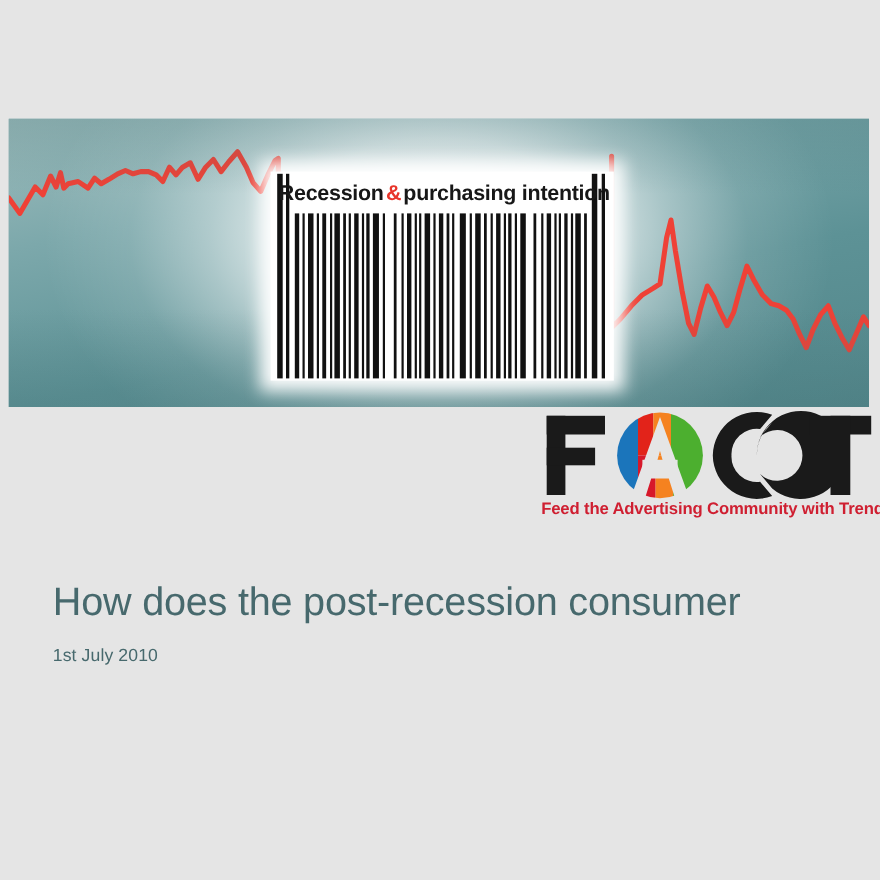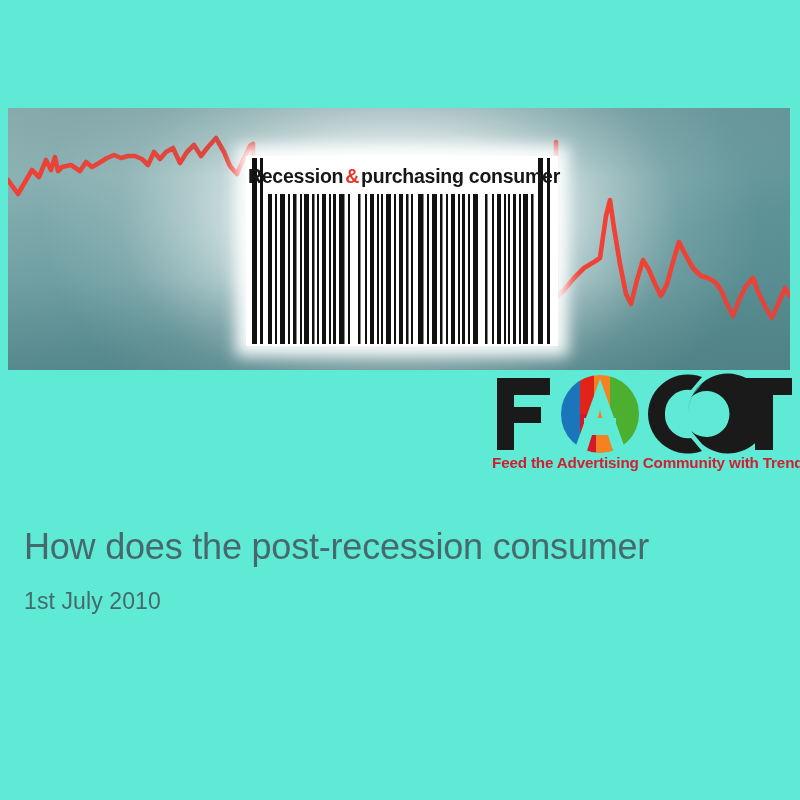--- a/index.html
+++ b/index.html
@@ -14,21 +14,21 @@
     position: relative;
     overflow: hidden;
     font-family: "Liberation Sans", sans-serif;
     -webkit-font-smoothing: antialiased;
   }
 
   
   .slide {
     position: absolute;
     inset: 0;
-    background: #5eead4;
+    background: #e5e5e5;
   }
 
   
   .hero {
     position: absolute;
     left: 8px;
     top: 108px;
     width: 782px;
     height: 262px;
     overflow: hidden;
@@ -129,38 +129,38 @@
     font-weight: bold;
     font-size: 15.2px;
     letter-spacing: -0.15px;
     color: #cf1f31;
     white-space: nowrap;
   }
 
   
   .title-block {
     position: absolute;
-    left: 24px;
+    left: 48px;
     top: 524px;
     width: 730px;
   }
   .slide-title {
     font-family: "Liberation Sans", sans-serif;
     font-size: 36px;
     line-height: 46px;
     font-weight: normal;
     color: #47696d;
     margin: 0;
     letter-spacing: -0.2px;
   }
   .slide-title .line { display: block; }
   .slide-date {
     margin: 18px 0 0 0;
     font-family: "Liberation Sans", sans-serif;
-    font-size: 23px;
+    font-size: 16px;
     font-weight: normal;
     color: #47696d;
     letter-spacing: 0.1px;
   }
 </style>
 </head>
 <body>
 
 <div class="slide">
 
@@ -237,21 +237,21 @@
           <rect x="267" y="38" width="3" height="150"></rect>
           <rect x="273" y="38" width="2" height="150"></rect>
           <rect x="277" y="38" width="5" height="150"></rect>
           <rect x="285" y="38" width="2.5" height="150"></rect>
         </g>
       </svg>
 
       <div class="barcode-caption">
         <span>Recession</span>
         <span class="amp">&amp;</span>
-        <span>purchasing consumer</span>
+        <span>purchasing intention</span>
       </div>
     </div>
   </div>
 
   <div class="logo">
     <svg class="logo-mark" viewBox="0 0 302 82">
 
       <g fill="#1a1a1a">
         <rect x="5" y="6" width="17" height="72"></rect>
         <rect x="5" y="6" width="53" height="17"></rect>

